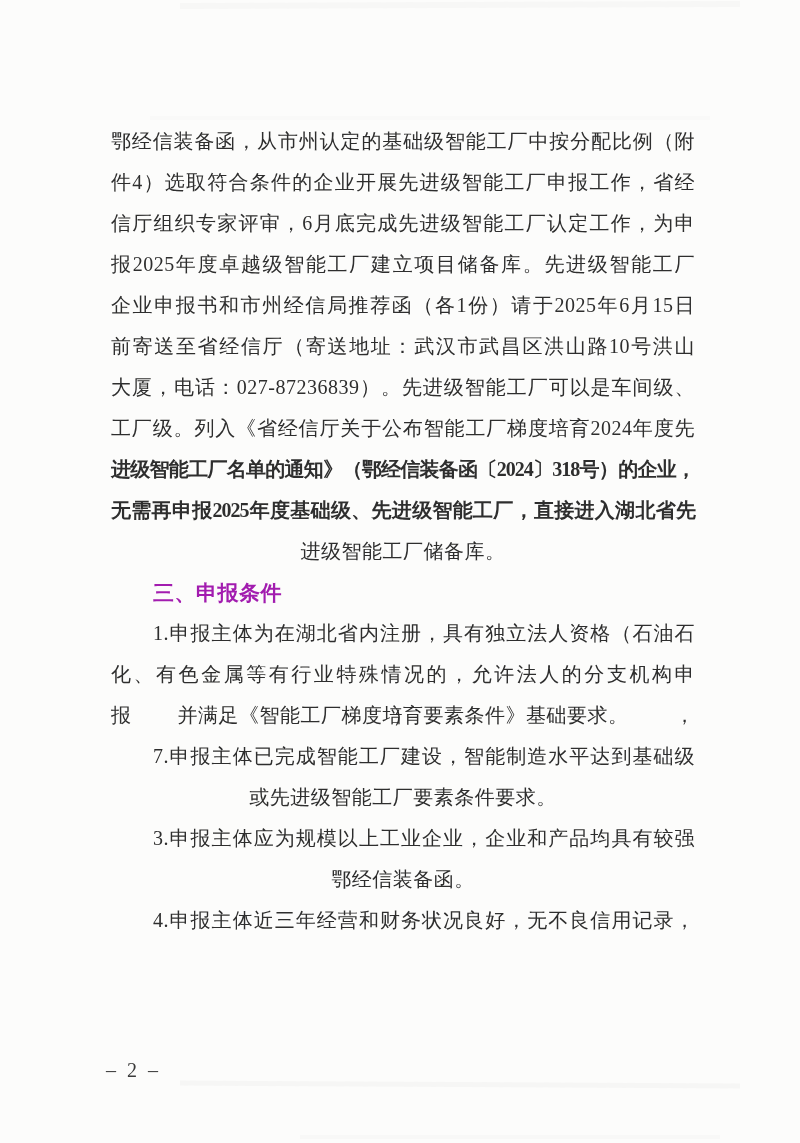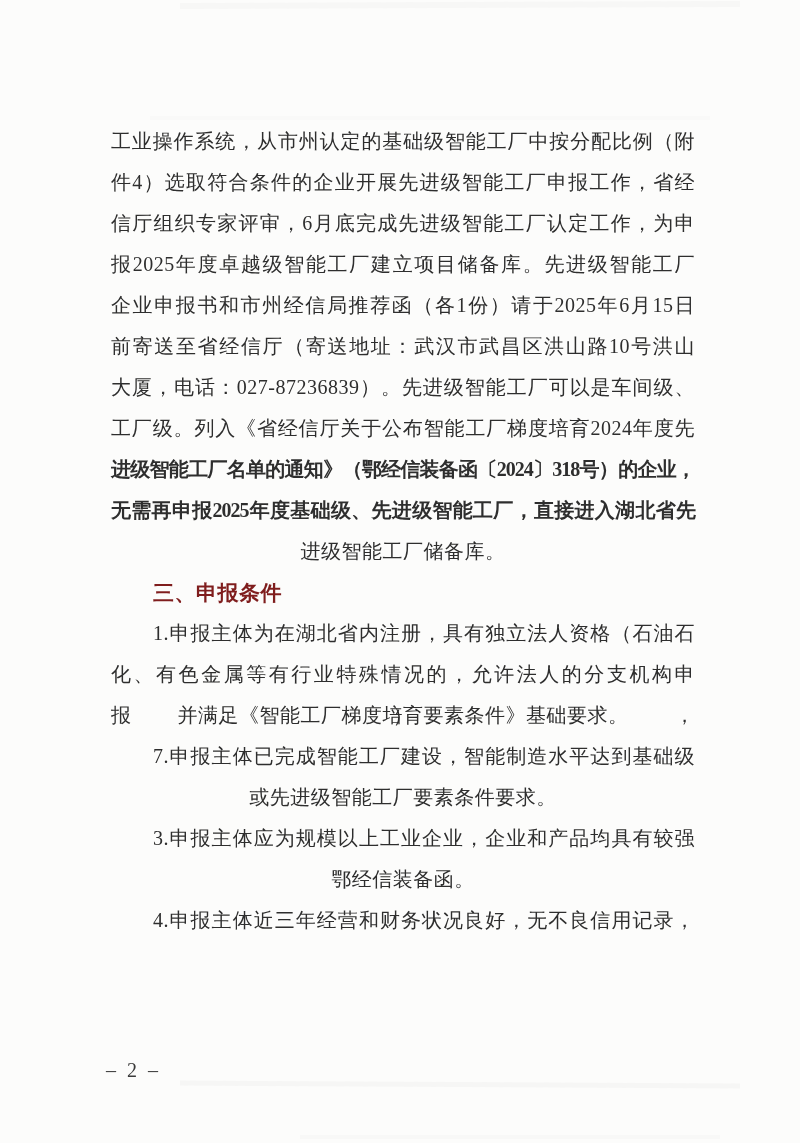--- a/index.html
+++ b/index.html
@@ -50,21 +50,21 @@
   .ln.indent {
     padding-left: 42px;
   }
   .ln.tight {
     letter-spacing: -1px;
     font-weight: bold;
   }
   .ln.heading {
     font-family: "Liberation Sans", "DejaVu Sans", sans-serif;
     font-weight: bold;
-    color: #7f1d1d;
+    color: #a21caf;
     font-size: 21px;
     text-align: left;
     text-align-last: auto;
   }
   .footer {
     position: absolute;
     left: 106px;
     top: 1052px;
     height: 36px;
     line-height: 36px;
@@ -78,21 +78,21 @@
 
 <div class="page">
 
   <div class="artifact a1"></div>
   <div class="artifact a2"></div>
   <div class="artifact a3"></div>
   <div class="artifact a4"></div>
 
   <div class="body-text">
 
-    <div class="ln fill">工业操作系统，从市州认定的基础级智能工厂中按分配比例（附</div>
+    <div class="ln fill">鄂经信装备函，从市州认定的基础级智能工厂中按分配比例（附</div>
     <div class="ln fill">件4）选取符合条件的企业开展先进级智能工厂申报工作，省经</div>
     <div class="ln fill">信厅组织专家评审，6月底完成先进级智能工厂认定工作，为申</div>
     <div class="ln fill">报2025年度卓越级智能工厂建立项目储备库。先进级智能工厂</div>
     <div class="ln fill">企业申报书和市州经信局推荐函（各1份）请于2025年6月15日</div>
     <div class="ln fill">前寄送至省经信厅（寄送地址：武汉市武昌区洪山路10号洪山</div>
     <div class="ln fill">大厦，电话：027-87236839）。先进级智能工厂可以是车间级、</div>
     <div class="ln fill">工厂级。列入《省经信厅关于公布智能工厂梯度培育2024年度先</div>
     <div class="ln fill tight">进级智能工厂名单的通知》（鄂经信装备函〔2024〕318号）的企业，</div>
     <div class="ln fill tight">无需再申报2025年度基础级、先进级智能工厂，直接进入湖北省先</div>
     <div class="ln">进级智能工厂储备库。</div>

